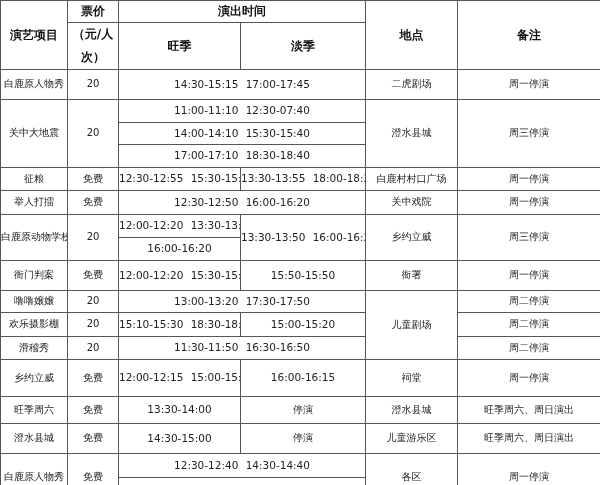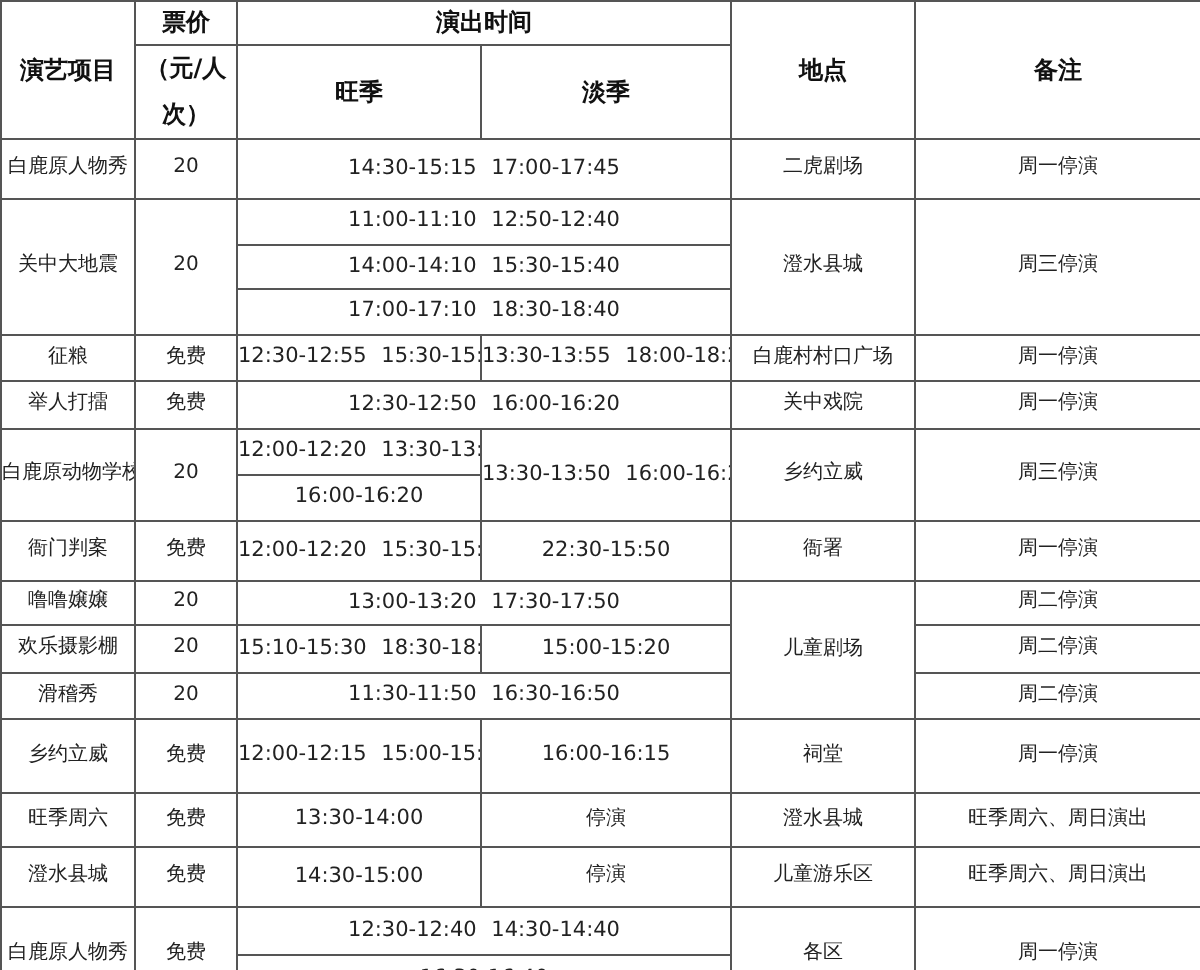--- a/index.html
+++ b/index.html
@@ -42,21 +42,21 @@
     <td>白鹿原人物秀</td>
     <td>20</td>
     <td colspan="2" class="t">14:30-15:15  17:00-17:45</td>
     <td>二虎剧场</td>
     <td>周一停演</td>
   </tr>
 
   <tr style="height:23px">
     <td rowspan="3">关中大地震</td>
     <td rowspan="3">20</td>
-    <td colspan="2" class="t">11:00-11:10  12:50-12:40</td>
+    <td colspan="2" class="t">11:00-11:10  12:30-07:40</td>
     <td rowspan="3">澄水县城</td>
     <td rowspan="3">周三停演</td>
   </tr>
   <tr style="height:22px">
     <td colspan="2" class="t">14:00-14:10  15:30-15:40</td>
   </tr>
   <tr style="height:23px">
     <td colspan="2" class="t">17:00-17:10  18:30-18:40</td>
   </tr>
 
@@ -86,21 +86,21 @@
     <td rowspan="2">周三停演</td>
   </tr>
   <tr style="height:23px">
     <td class="t">16:00-16:20</td>
   </tr>
 
   <tr style="height:30px">
     <td>衙门判案</td>
     <td>免费</td>
     <td class="t">12:00-12:20  15:30-15:50</td>
-    <td class="t">22:30-15:50</td>
+    <td class="t">15:50-15:50</td>
     <td>衙署</td>
     <td>周一停演</td>
   </tr>
 
   <tr style="height:22px">
     <td>噜噜嬢嬢</td>
     <td>20</td>
     <td colspan="2" class="t">13:00-13:20  17:30-17:50</td>
     <td rowspan="3">儿童剧场</td>
     <td>周二停演</td>

